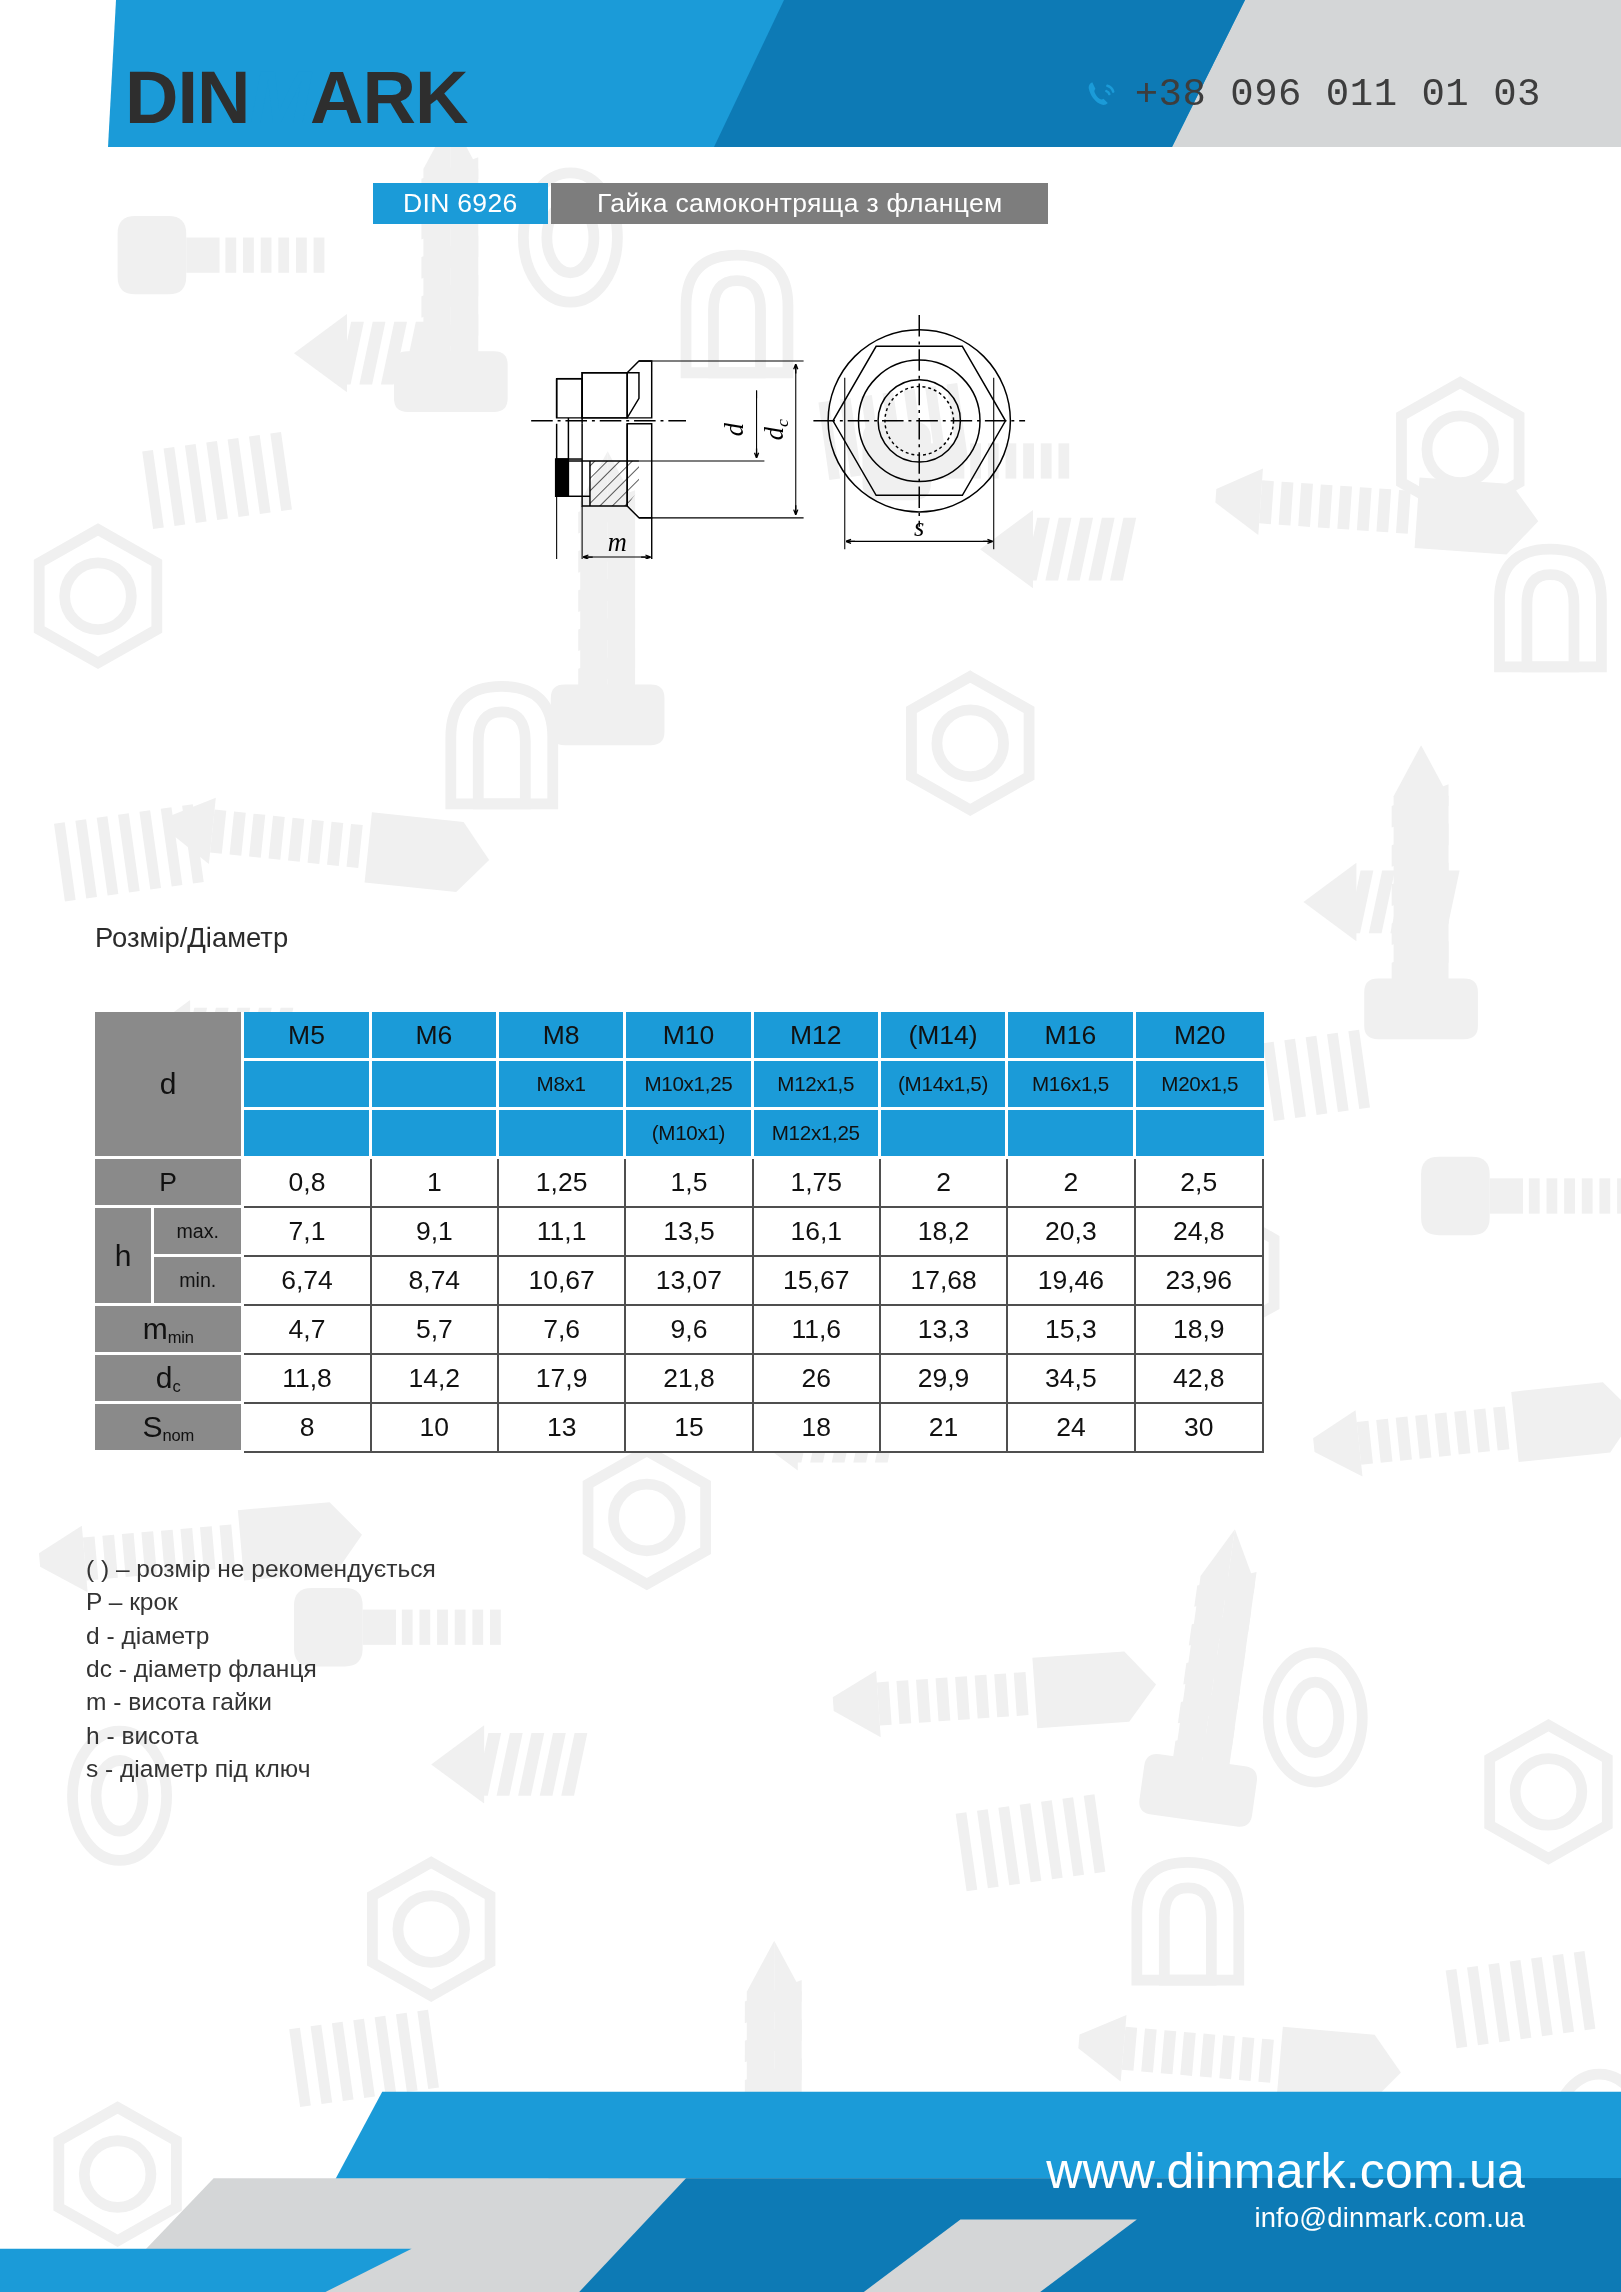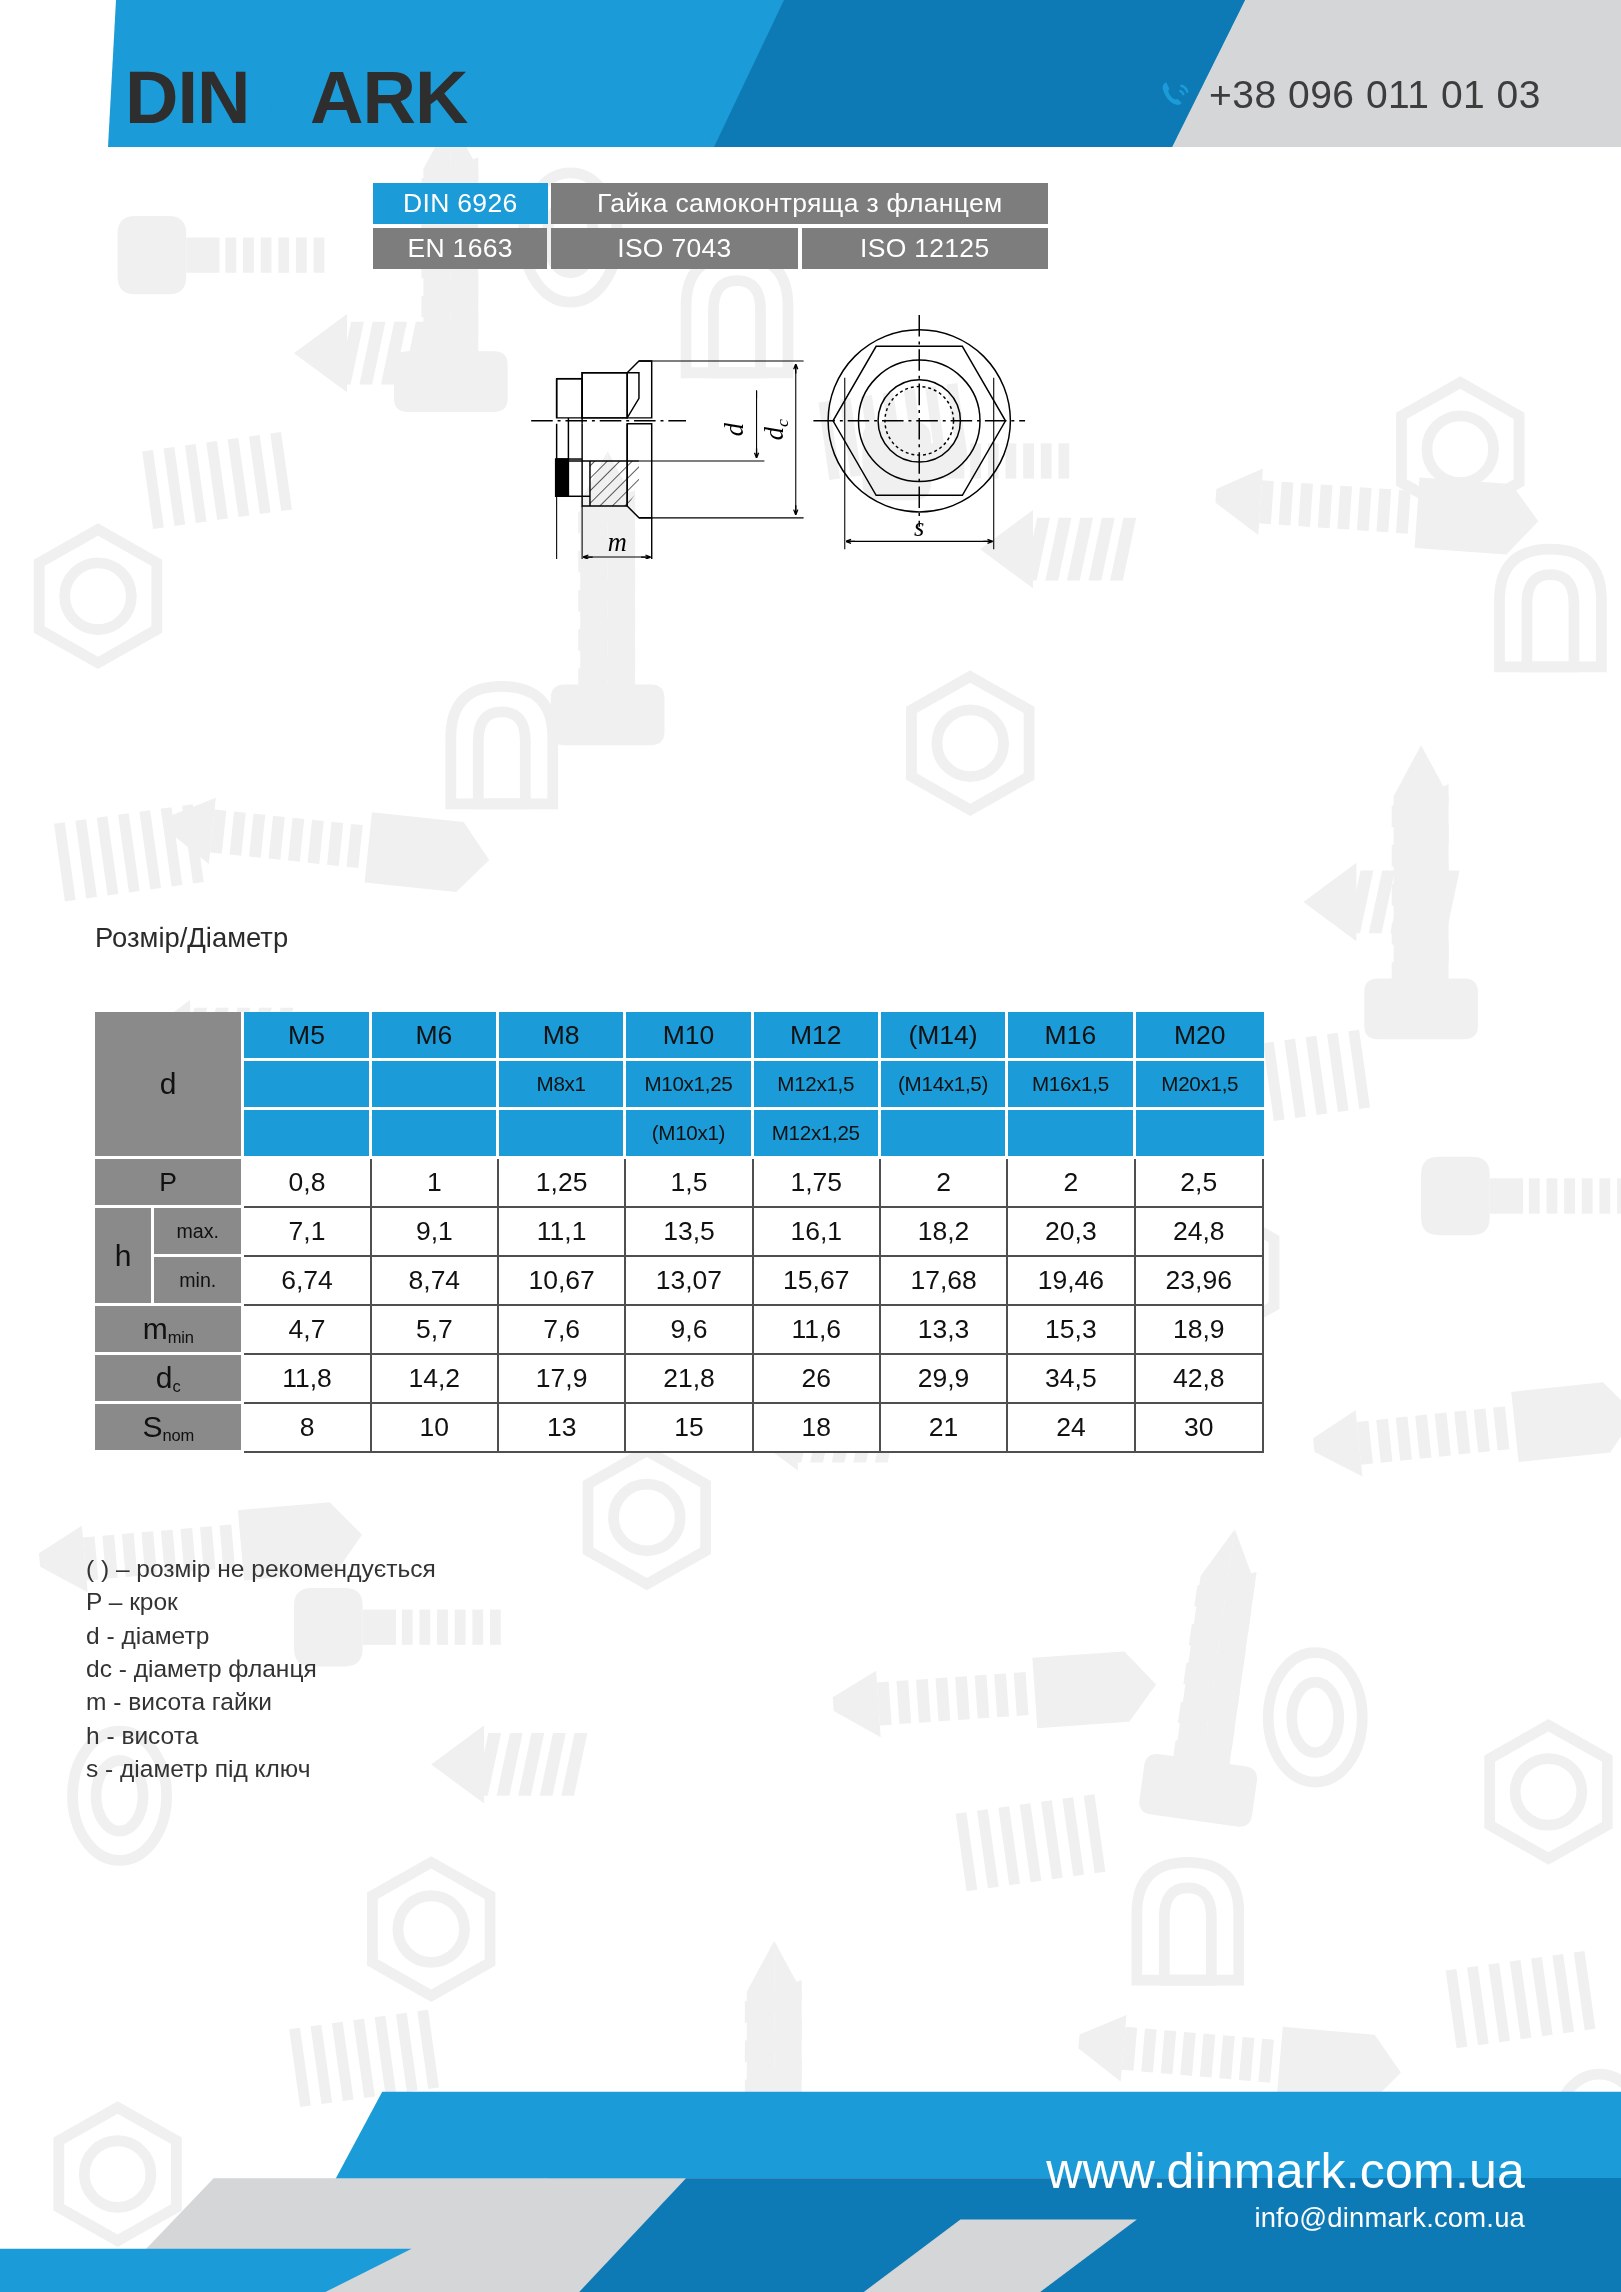--- a/index.html
+++ b/index.html
@@ -86,21 +86,21 @@
     display: flex;
     align-items: center;
     gap: 13.7px;
     z-index: 3;
   }
   .phone-icon { width: 37px; height: 37px; display:block; }
   .phone-number {
     font-size: 39px;
     color: #3d3d3d;
     letter-spacing: 0.5px;
-    font-family: Liberation Sans, sans-serif;
+    font-family: Liberation Mono, monospace;
     white-space: nowrap;
   }
 
   
   .badges {
     position: absolute;
     left: 329px;
     top: 183px;
     width: 719px;
     z-index: 3;
@@ -404,25 +404,20 @@
         <path d="M23 14.5 a4.6 4.6 0 0 1 3 3" fill="none" stroke="#1b9bd8" stroke-width="2.6" stroke-linecap="round"></path>
       </svg>
     </span>
     <span class="phone-number">+38 096 011 01 03</span>
   </div>
 
   <div class="badges">
     <div class="badge-row">
       <div class="badge accent b-din">DIN 6926</div>
       <div class="badge b-name">Гайка самоконтряща з фланцем</div>
-    </div>
-    <div class="badge-row">
-      <div class="badge b-en">EN 1663</div>
-      <div class="badge b-iso1">ISO 7043</div>
-      <div class="badge b-iso2">ISO 12125</div>
     </div>
   </div>
 
   <div class="drawing">
     <svg width="559" height="245" viewBox="0 0 570 250" xmlns="http://www.w3.org/2000/svg">
       <g stroke="#000000" fill="none" stroke-width="1.5" stroke-linejoin="miter">
 
         <defs>
           <pattern id="hatch" width="9" height="9" patternTransform="rotate(45)" patternUnits="userSpaceOnUse">
             <line x1="0" y1="0" x2="0" y2="9" stroke="#000000" stroke-width="1.3"></line>

